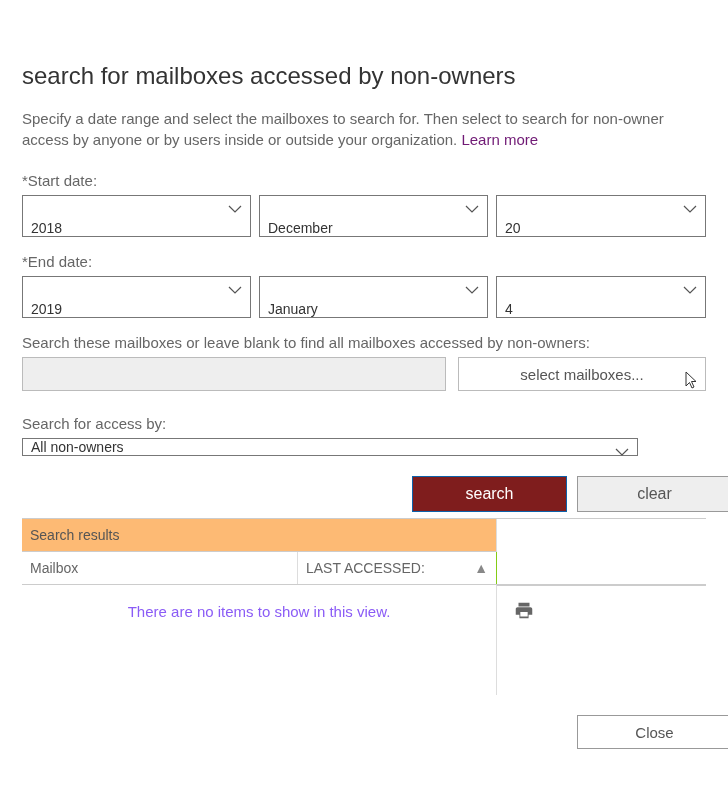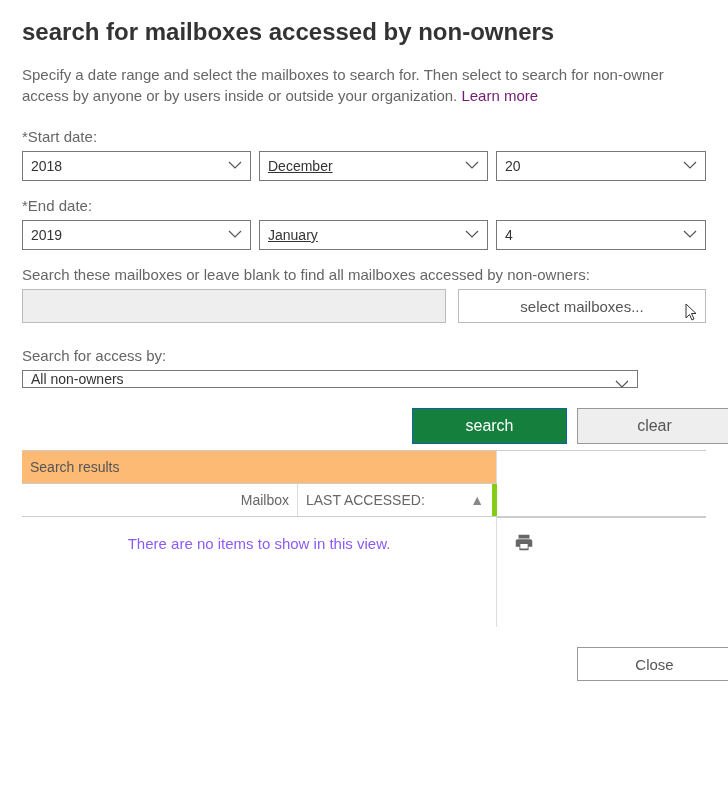--- a/index.html
+++ b/index.html
@@ -7,23 +7,24 @@
     font-family: "Segoe UI", Arial, sans-serif;
     font-size: 14px;
     color: #333;
     background: #fff;
     width: 728px;
     height: 793px;
     padding: 18px 22px;
   }
   h1 {
     font-size: 24px;
-    font-weight: 700;
+    font-weight: 400;
     color: #333;
     margin-bottom: 18px;
+    margin-top: 44px;
   }
   .intro {
     font-size: 15px;
     color: #666;
     line-height: 1.4;
     margin-bottom: 22px;
   }
   .intro a {
     color: #701a75;
     text-decoration: none;
@@ -34,35 +35,35 @@
     margin-bottom: 6px;
   }
   .date-row {
     display: flex;
     gap: 8px;
     margin-bottom: 16px;
   }
   .select {
     position: relative;
     border: 1px solid #777;
-    height: 30px;
+    height: 42px;
     display: flex;
-    align-items: center;
+    align-items: flex-end;
     padding: 0 8px;
     background: #fff;
     cursor: pointer;
   }
   .select .chev {
     position: absolute;
     right: 6px;
     top: 4px;
   }
   .chev svg { display:block; }
   .w-year  { width: 229px; }
-  .w-month { width: 229px; text-decoration: underline; }
+  .w-month { width: 229px; }
   .w-day   { width: 210px; }
   .mailbox-row {
     display:flex;
     gap:12px;
     margin-bottom: 24px;
     margin-top:6px;
   }
   .mailbox-input {
     flex: 0 0 424px;
     height: 34px;
@@ -111,21 +112,21 @@
   .btn {
     height:36px;
     width:155px;
     border:1px solid #999;
     font-size:16px;
     cursor:pointer;
     display:flex;
     align-items:center;
     justify-content:center;
   }
-  .btn-primary { background:#15803d; color:#fff; border-color:#0d62aa; }
+  .btn-primary { background:#7f1d1d; color:#fff; border-color:#0d62aa; }
   .btn-secondary { background:#eeeeee; color:#555; }
   .results-panel {
     border-top:1px solid #ccc;
     margin-top:2px;
   }
   .results-header {
     width: 475px;
     border-bottom:1px solid #ccc;
     border-right:1px solid #ddd;
     padding:8px 8px;
@@ -134,22 +135,22 @@
   }
   .results-cols {
     display:flex;
     border-bottom:1px solid #ccc;
   }
   .col {
     padding:8px 8px;
     color:#666;
     font-size:14px;
   }
-  .col-mailbox { width:276px; border-right:1px solid #ddd;text-align:right; }
-  .col-last { width:199px; border-right:5px solid #84cc16; display:flex; align-items:center; gap:6px; }
+  .col-mailbox { width:276px; border-right:1px solid #ddd; }
+  .col-last { width:199px; border-right:1px solid #84cc16; display:flex; align-items:center; gap:6px; }
   .sort-icon { margin-left:auto; color:#888; }
   .results-body {
     display:flex;
   }
   .results-empty {
     width:475px;
     text-align:center;
     padding:18px 0;
     color:#8b5cf6;
     font-size:15px;

